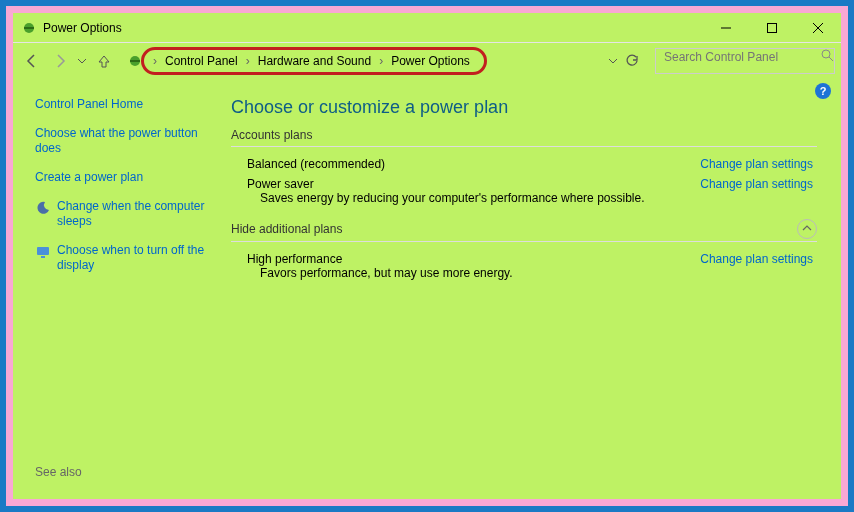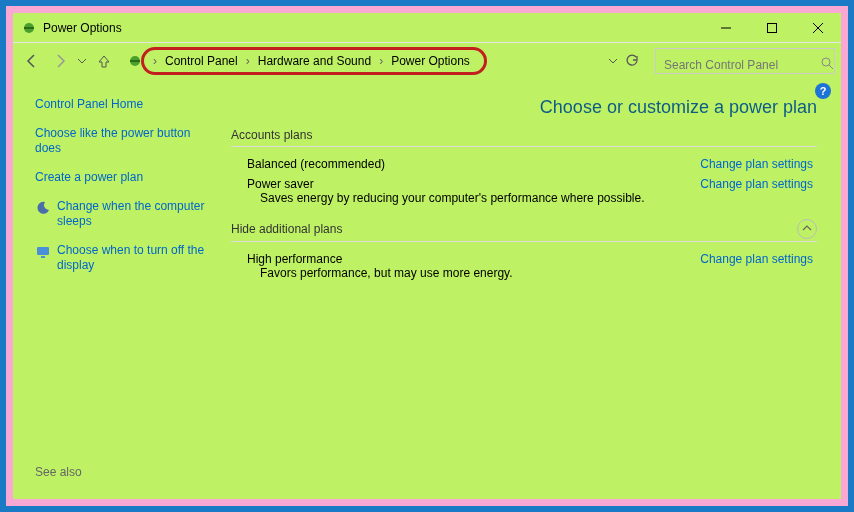--- a/index.html
+++ b/index.html
@@ -67,21 +67,21 @@
     position:absolute;
     left:128px; top:34px;
     width:346px; height:28px;
     border:3px solid #c21f1f;
     border-radius:16px;
     pointer-events:none;
   }
   .refresh-btn{width:22px;height:22px;display:flex;align-items:center;justify-content:center;color:#555;}
   .searchbox {
     width:180px; height:26px; border:1px solid #ccc;
-    display:flex; align-items:flex-end; padding:0 6px; color:#777;
+    display:flex; align-items:flex-start; padding:0 6px; color:#777;
     margin-left:4px;
   }
   .searchbox input { border:none; outline:none; flex:1; font-size:12px; color:#333; background:transparent;}
   .searchbox .search-icon{color:#888;}
   
   .body {
     flex:1; display:flex; overflow:hidden; position:relative;
     padding-top:6px;
   }
   .help-badge{
@@ -104,21 +104,21 @@
   .see-also{margin-top:auto;color:#666;margin-bottom:10px;}
   .main {
     flex:1; padding:8px 24px 10px 8px; overflow:auto;
   }
   .heading-main{
     font-size:18px; font-weight:400; color:#0b6b8f; margin:4px 0 10px 0;
   }
   .heading-main{ color:#14628a; }
   .heading-main{ color:#106a96; }
   .heading-main{ color:#0f5f88; }
-  .heading-main{ color:#0d5e86;text-align:right; }
+  .heading-main{ color:#0d5e86; }
   
   .heading-main{ color:#0e5d87; }
 
   .desc { color:#333; line-height:1.4; margin-bottom:16px;}
   .desc a{ color:#0066cc; text-decoration:underline;}
   .section-label{ color:#333; margin:8px 0 4px 0;}
   .rule{ border:none;border-top:1px solid #ddd; margin:2px 0 10px 0;}
   .plan-row{ display:flex; align-items:center;}
   .plan-link{ color:#0066cc; text-decoration:none; margin-left:auto; padding-right:4px;}
   .plan-block{margin-bottom:6px;}
@@ -223,21 +223,21 @@
     </div>
   </div>
 
   <div class="highlight-oval"></div>
 
   <div class="body">
     <div class="help-badge">?</div>
 
     <div class="sidebar">
       <a href="#">Control Panel Home</a>
-      <a href="#">Choose like the power button does</a>
+      <a href="#">Choose what the power button does</a>
       <a href="#">Create a power plan</a>
       <a href="#" class="with-icon">
         <span class="ic">
           <svg width="16" height="16" viewBox="0 0 16 16">
               <path d="M10 2 A6 6 0 1 0 14 10 A5 5 0 0 1 10 2 Z" fill="#4a6fa8"></path>
             </svg>
         </span>
         <span>Change when the computer sleeps</span>
       </a>
       <a href="#" class="with-icon">

